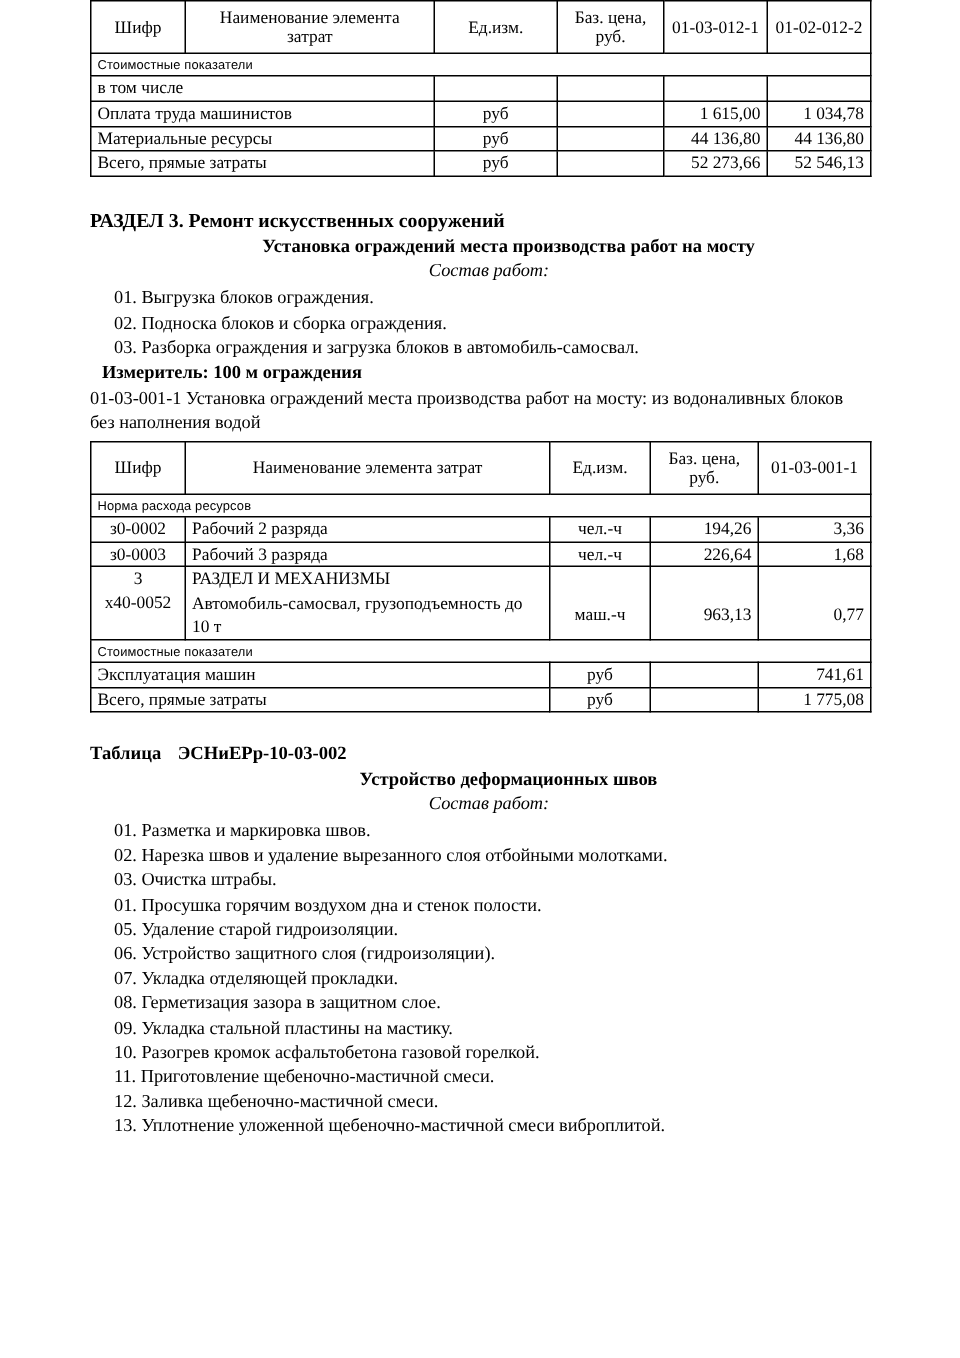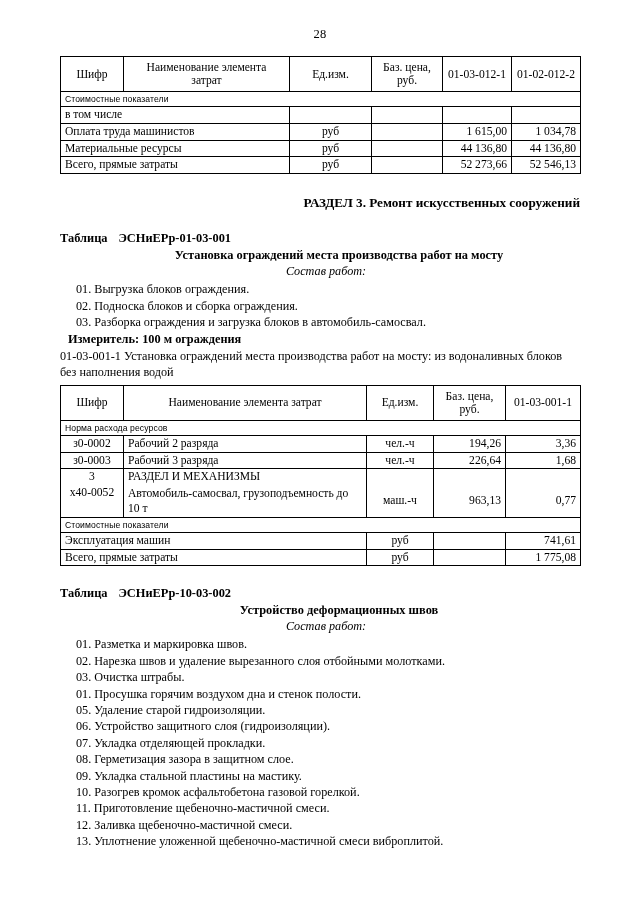--- a/index.html
+++ b/index.html
@@ -69,21 +69,21 @@
     letter-spacing: 0.1px;
     height: 12px;
   }
 
   .num   { text-align: right; padding-right: 5px; white-space: nowrap; }
   .ctr   { text-align: center; }
   .bold  { font-weight: bold; }
 
   
   .section-title {
-    text-align: right;
+    text-align: left;
     font-weight: bold;
     font-size: 13.2px;
     margin: 21px 0 0 0;
   }
 
   
   .tbl-label {
     font-weight: bold;
     font-size: 12.4px;
     margin: 20px 0 0 0;
@@ -120,21 +120,20 @@
     font-size: 12.2px;
     line-height: 1.28;
     margin: 2px 0 4px 0;
   }
 </style>
 </head>
 <body>
 
 <div class="page">
 
-  <div class="page-number">28</div>
 
   <table class="doc-table outer-frame">
     <colgroup>
       <col style="width:63px">
         <col style="width:166px">
         <col style="width:82px">
       <col style="width:71px">
         <col style="width:69px">
         <col style="width:69px">
     </colgroup>
@@ -178,23 +177,20 @@
         <td class="ctr bold">руб</td>
         <td class="num bold"></td>
         <td class="num bold">52 273,66</td>
         <td class="num bold">52 546,13</td>
       </tr>
     </tbody>
   </table>
 
   <div class="section-title">РАЗДЕЛ 3. Ремонт искусственных сооружений</div>
 
-  <div class="tbl-label">
-    <span>Таблица</span><span class="code">ЭСНиЕРр-01-03-001</span>
-  </div>
   <div class="tbl-title">Установка ограждений места производства работ на мосту</div>
   <div class="works-label">Состав работ:</div>
   <ul class="works">
     <li>01. Выгрузка блоков ограждения.</li>
     <li>02. Подноска блоков и сборка ограждения.</li>
     <li>03. Разборка ограждения и загрузка блоков в автомобиль-самосвал.</li>
   </ul>
   <div class="measure">Измеритель: 100 м ограждения</div>
   <div class="resource-desc">01-03-001-1 Установка ограждений места производства работ на мосту: из водоналивных блоков без наполнения водой</div>
 

